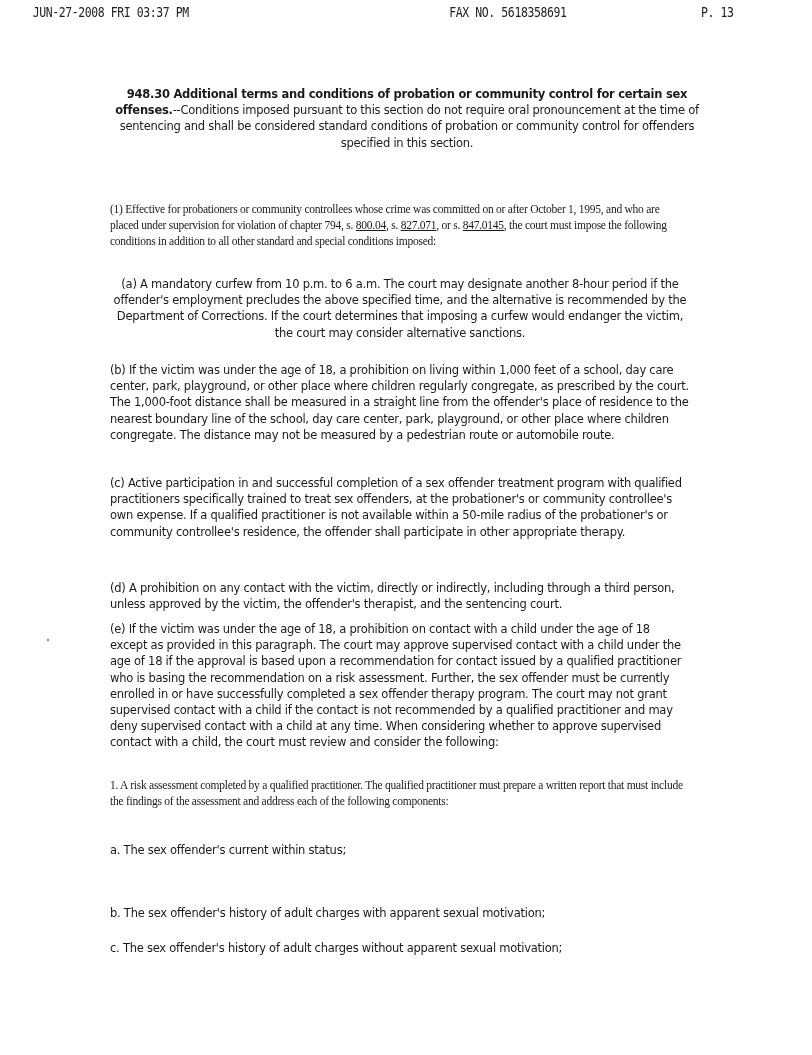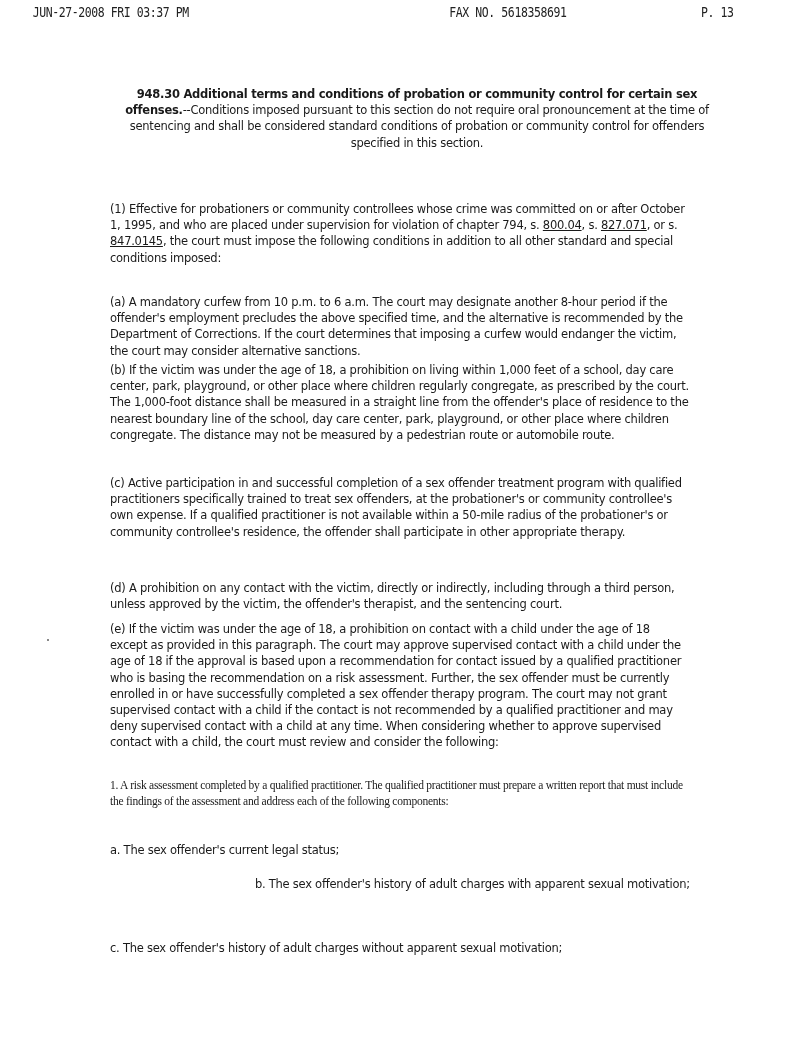--- a/index.html
+++ b/index.html
@@ -11,49 +11,49 @@
     }
     .fax-header span { position: absolute; top: 0; white-space: nowrap; }
     .fh-date { left: 40px; }
     .fh-fax { left: 548px; }
     .fh-page { left: 855px; }
     .doc {
       position: absolute; left: 110px; top: 86px; width: 575px;
       font-family: "DejaVu Sans", sans-serif; font-size: 11.5px; line-height: 16.2px;
       letter-spacing: -0.25px;
     }
-    .title-block { text-align: center; width: 590px; margin-left: 12px; }
+    .title-block { text-align: center; width: 590px; margin-left: 2px; }
     .title-block .bold { font-weight: bold; }
     p { margin: 0; }
     .para { position: absolute; left: 0; width: 580px; }
     .link { text-decoration: underline; }
     .margin-dot { position: absolute; left: 47px; top: 639px; width: 2px; height: 2px; background: #888; }
   </style>
 </head>
 <body>
 
 <div class="fax-header">
   <span class="fh-date">JUN-27-2008 FRI 03:37 PM</span>
   <span class="fh-fax">FAX NO. 5618358691</span>
   <span class="fh-page">P. 13</span>
 </div>
 
 <div class="doc">
   <p class="title-block" style="position:absolute; left:0; top:0;">
     <span class="bold">948.30 Additional terms and conditions of probation or community control for certain sex offenses.</span><span>--Conditions imposed pursuant to this section do not require oral pronouncement at the time of sentencing and shall be considered standard conditions of probation or community control for offenders specified in this section.</span>
   </p>
 
-  <p class="para" style="top:115px;">
+  <p class="para" style="top:115px;font-family:Liberation Serif, serif;">
     <span>(1)  Effective for probationers or community controllees whose crime was committed on or after October 1, 1995, and who are placed under supervision for violation of chapter 794, s. </span><span class="link">800.04</span><span>, s. </span><span class="link">827.071</span><span>, or s. </span><span class="link">847.0145</span><span>, the court must impose the following conditions in addition to all other standard and special conditions imposed:</span>
   </p>
 
-  <p class="para" style="top:208px;">(a)  A mandatory curfew from 10 p.m. to 6 a.m. The court may designate another 8-hour period if the offender's employment precludes the above specified time, and the alternative is recommended by the Department of Corrections. If the court determines that imposing a curfew would endanger the victim, the court may consider alternative sanctions.</p>
+  <p class="para" style="top:190px;text-align:center;">(a)  A mandatory curfew from 10 p.m. to 6 a.m. The court may designate another 8-hour period if the offender's employment precludes the above specified time, and the alternative is recommended by the Department of Corrections. If the court determines that imposing a curfew would endanger the victim, the court may consider alternative sanctions.</p>
   <p class="para" style="top:276px;">(b)  If the victim was under the age of 18, a prohibition on living within 1,000 feet of a school, day care center, park, playground, or other place where children regularly congregate, as prescribed by the court. The 1,000-foot distance shall be measured in a straight line from the offender's place of residence to the nearest boundary line of the school, day care center, park, playground, or other place where children congregate. The distance may not be measured by a pedestrian route or automobile route.</p>
   <p class="para" style="top:389px;">(c)  Active participation in and successful completion of a sex offender treatment program with qualified practitioners specifically trained to treat sex offenders, at the probationer's or community controllee's own expense. If a qualified practitioner is not available within a 50-mile radius of the probationer's or community controllee's residence, the offender shall participate in other appropriate therapy.</p>
   <p class="para" style="top:494px;">(d)  A prohibition on any contact with the victim, directly or indirectly, including through a third person, unless approved by the victim, the offender's therapist, and the sentencing court.</p>
   <p class="para" style="top:535px;">(e)  If the victim was under the age of 18, a prohibition on contact with a child under the age of 18 except as provided in this paragraph. The court may approve supervised contact with a child under the age of 18 if the approval is based upon a recommendation for contact issued by a qualified practitioner who is basing the recommendation on a risk assessment. Further, the sex offender must be currently enrolled in or have successfully completed a sex offender therapy program. The court may not grant supervised contact with a child if the contact is not recommended by a qualified practitioner and may deny supervised contact with a child at any time. When considering whether to approve supervised contact with a child, the court must review and consider the following:</p>
   <p class="para" style="top:691px;font-family:Liberation Serif, serif;">1.  A risk assessment completed by a qualified practitioner. The qualified practitioner must prepare a written report that must include the findings of the assessment and address each of the following components:</p>
-  <p class="para" style="top:756px;">a.  The sex offender's current legal status;</p>
-  <p class="para" style="top:790px;text-align:right;">b.  The sex offender's history of adult charges with apparent sexual motivation;</p>
+  <p class="para" style="top:756px;">a.  The sex offender's current within status;</p>
+  <p class="para" style="top:819px;">b.  The sex offender's history of adult charges with apparent sexual motivation;</p>
   <p class="para" style="top:854px;">c.  The sex offender's history of adult charges without apparent sexual motivation;</p>
 </div>
 
 <div class="margin-dot"></div>
 
 </body></html>

